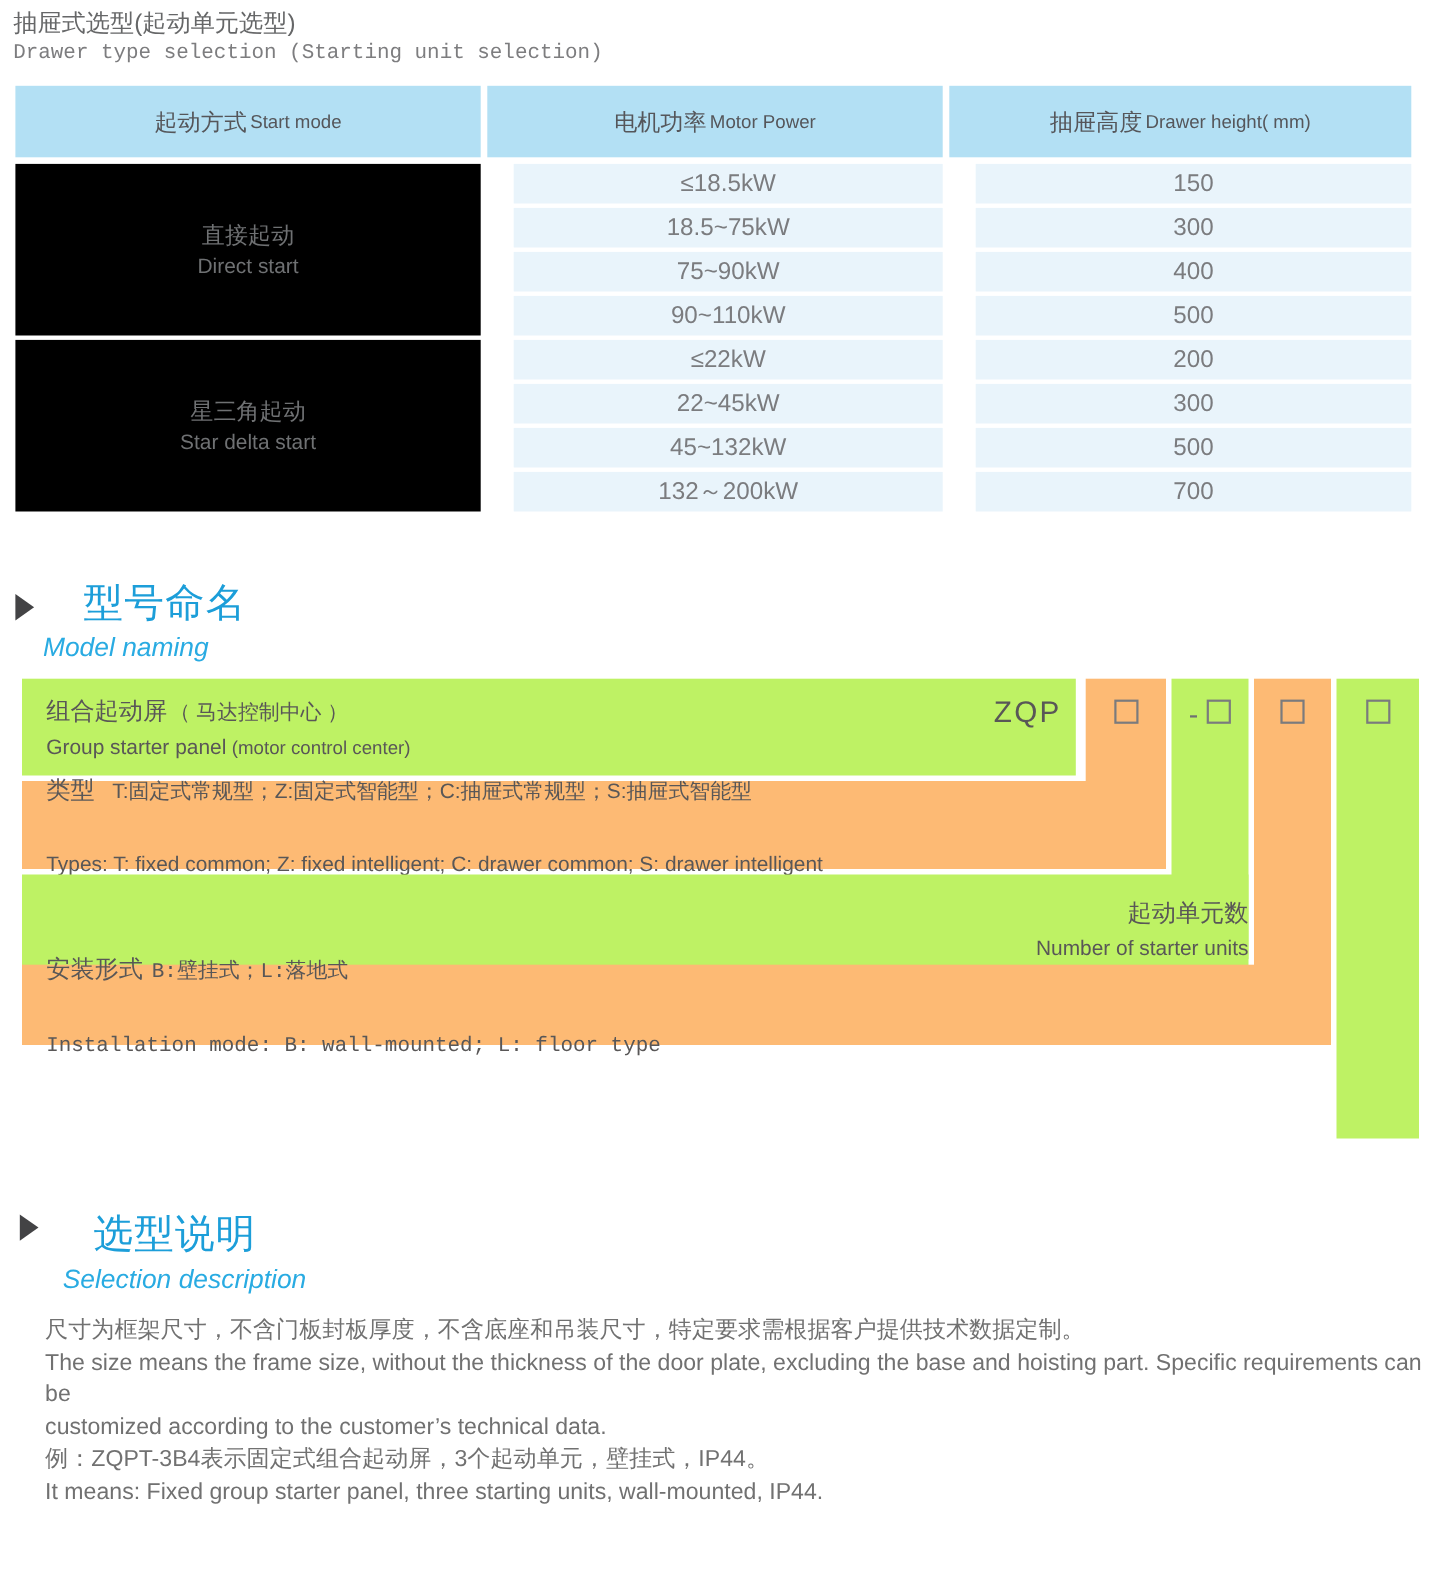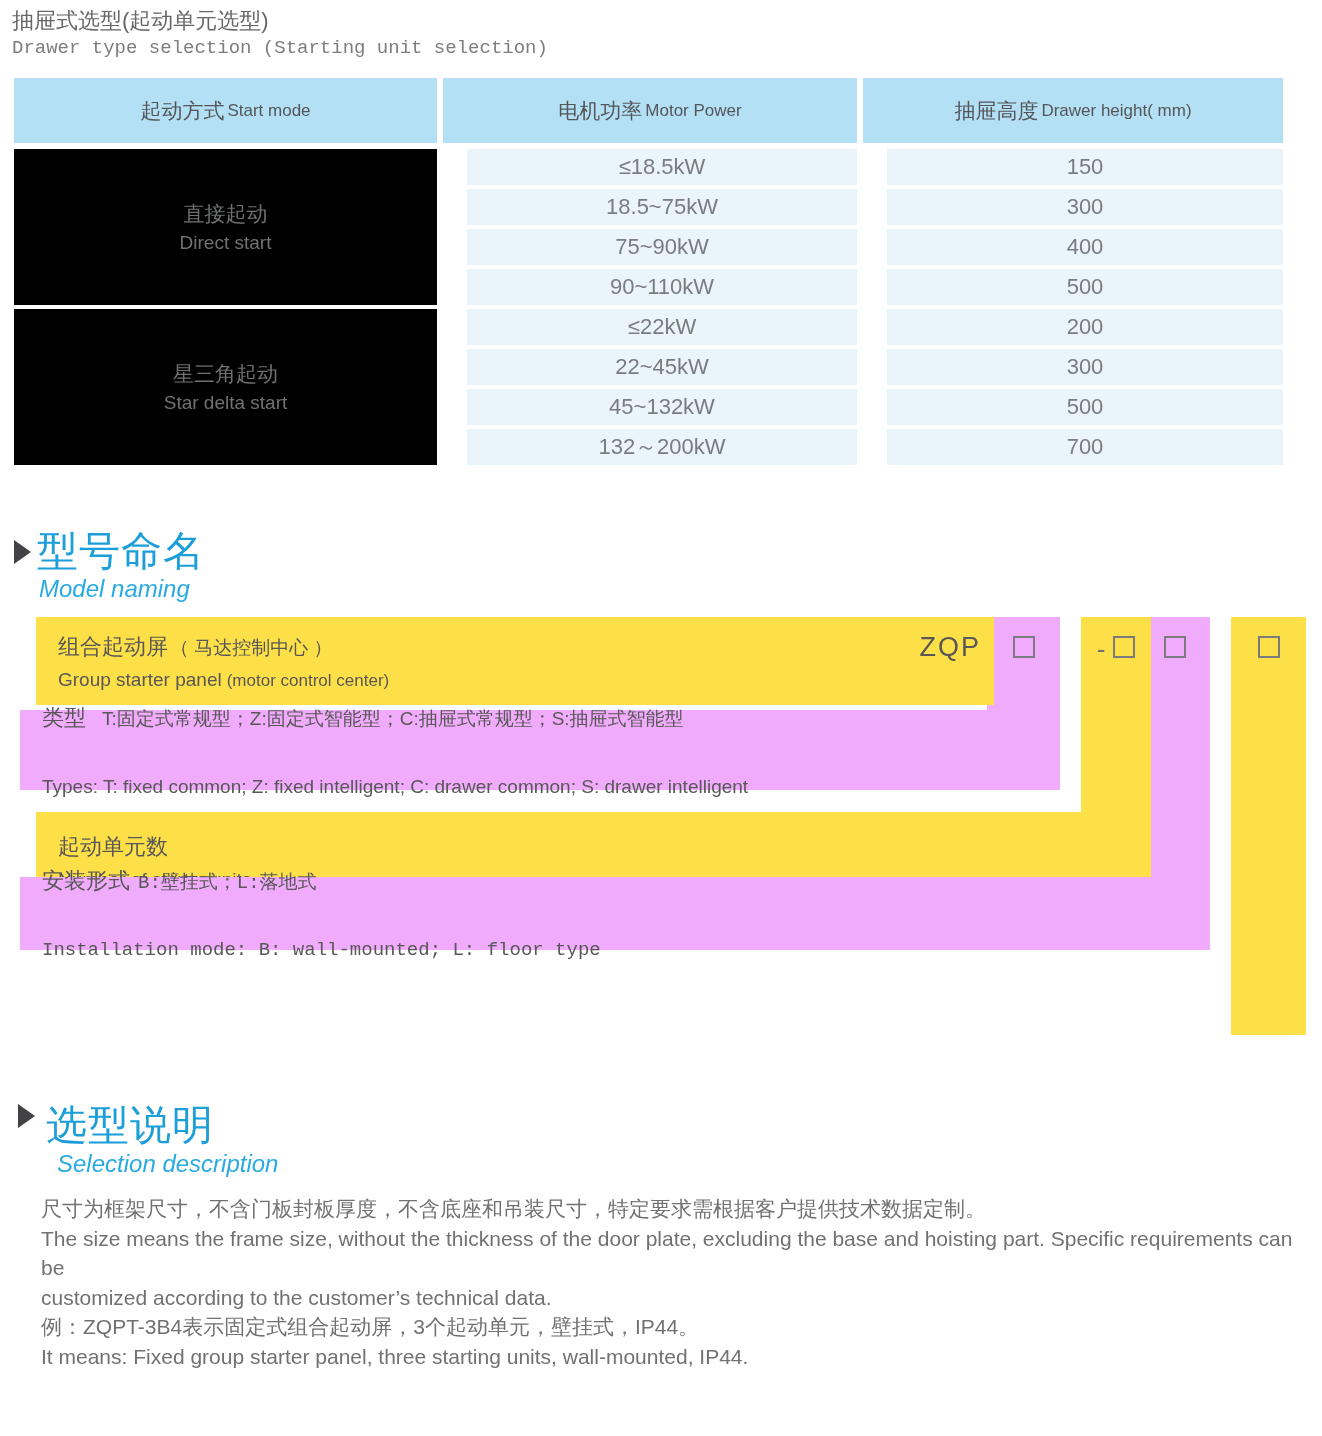--- a/index.html
+++ b/index.html
@@ -38,35 +38,35 @@
   }
 
   
   .arrow-icon {
     position:absolute; width:0; height:0;
     border-top:12px solid transparent; border-bottom:12px solid transparent;
     border-left:17px solid #434345;
   }
   .arrow-1 { left:14px; top:540px; }
   .arrow-2 { left:18px; top:1104px; }
-  .hd-cn { position:absolute; font-size:41px; color:#1c9ed9; letter-spacing:1px; }
+  .hd-cn { position:absolute; font-size:36px; color:#1c9ed9; letter-spacing:1px;margin-left:39px; }
   .hd-en { position:absolute; font-size:24px; color:#29abe2;font-style:italic; }
   .hd1-cn { left:37px; top:524px; }
   .hd1-en { left:39px; top:575px; }
   .hd2-cn { left:46px; top:1098px; }
   .hd2-en { left:57px; top:1150px; }
 
   
   .model-block { position:absolute; left:20px; top:617px; width:1270px; height:418px; }
   .band { position:absolute; left:0; display:flex; flex-direction:column; justify-content:center; padding-left:22px; }
-  .band-blue { background:#fde047;margin-left:16px; }
-  .band-gray { background:#f0abfc;gap:36px; }
+  .band-blue { background:#bef264; }
+  .band-gray { background:#fdba74;gap:36px; }
   .b1 { top:0;   width:958px;  height:88px; }
   .b2 { top:93px;  width:1040px; height:80px; }
-  .b3 { top:195px; width:1115px; height:99px; }
+  .b3 { top:178px; width:1115px; height:99px;text-align:right; }
   .b4 { top:260px; width:1190px; height:73px;font-family:Liberation Mono, monospace; }
   .b5 { top:338px; width:1270px; height:80px; }
   .cn-line { font-size:22px; color:#595757; }
   .cn-line .sub { font-size:19px; margin-left:8px; }
   .en-line { font-size:19px; color:#595757; margin-top:7px; }
   .en-line .sub { font-size:17px; margin-left:5px; }
   .code-col { position:absolute; top:0; display:flex; justify-content:center; align-items:flex-start; padding-top:19px; }
   .c1 { left:967px;  width:73px; height:173px; }
   .c2 { left:1045px; width:70px; height:255px; }
   .c3 { left:1120px; width:70px; height:333px; }

